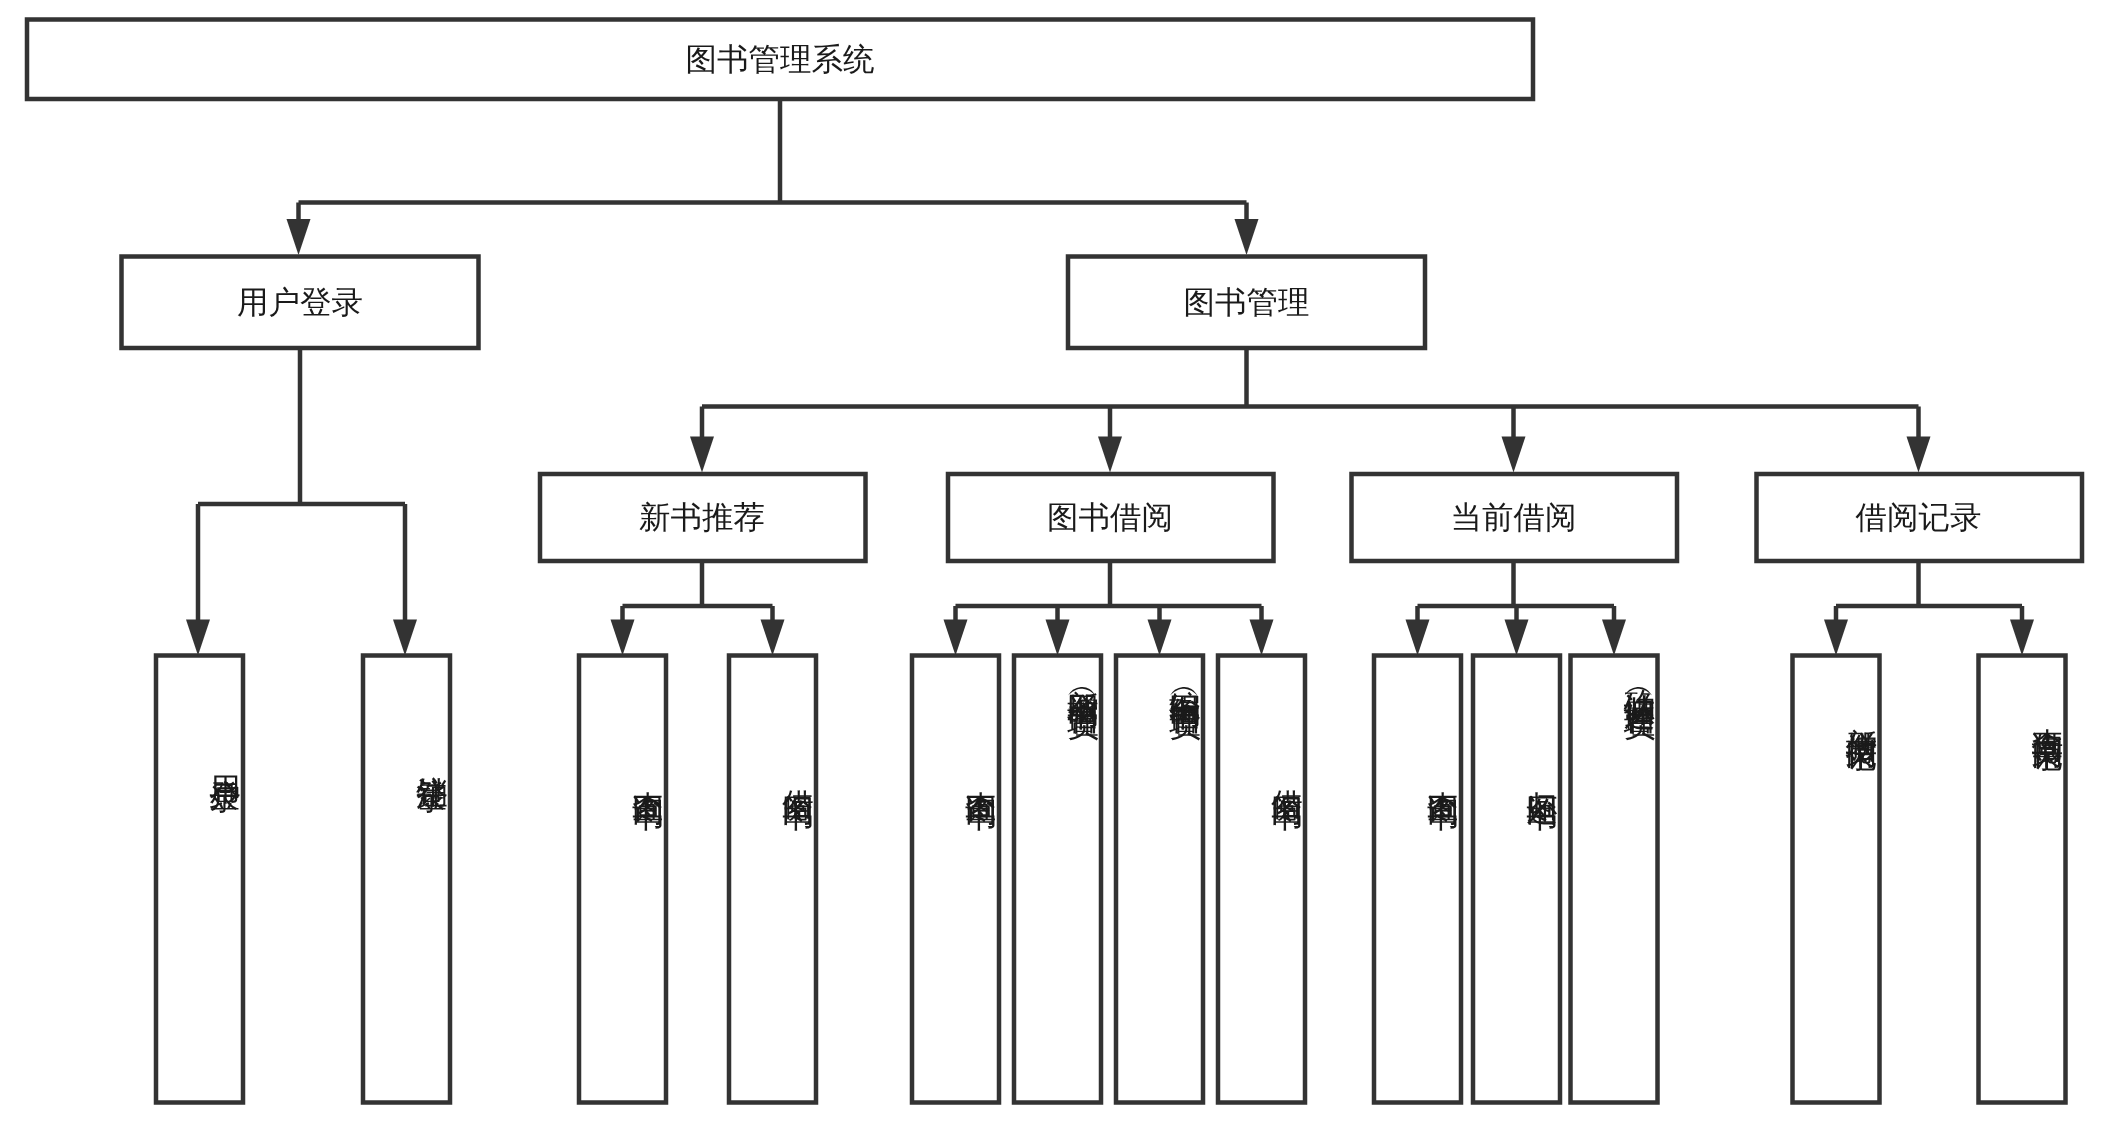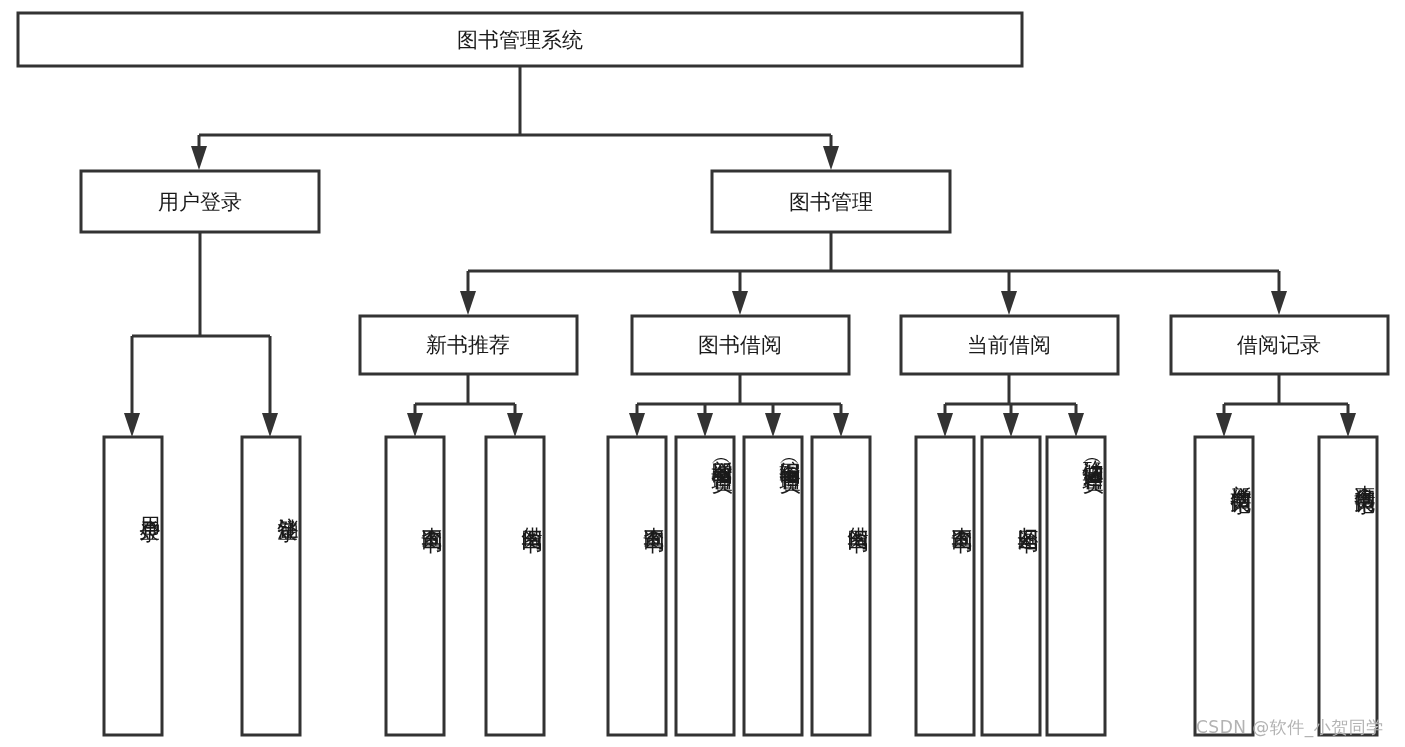--- a/index.html
+++ b/index.html
@@ -220,15 +220,14 @@
   <div class="vlabel" style="left:744px; top:443px; width:58px;">编辑图书（管理员）</div>
   <div class="vlabel" style="left:812px; top:510px; width:58px;">借阅图书</div>
 
   <div class="vlabel" style="left:916px; top:510px; width:58px;">查询图书</div>
   <div class="vlabel" style="left:982px; top:510px; width:58px;">归还图书</div>
   <div class="vlabel" style="left:1047px; top:443px; width:58px;">确认归还（管理员）</div>
 
   <div class="vlabel" style="left:1195px; top:468px; width:58px;">新增借阅记录</div>
   <div class="vlabel" style="left:1319px; top:468px; width:58px;">查询借阅记录</div>
 
-  <div class="watermark" style="left:1196px; top:716px;">CSDN @软件_小贺同学</div>
 
 </div>
 
 </body></html>

